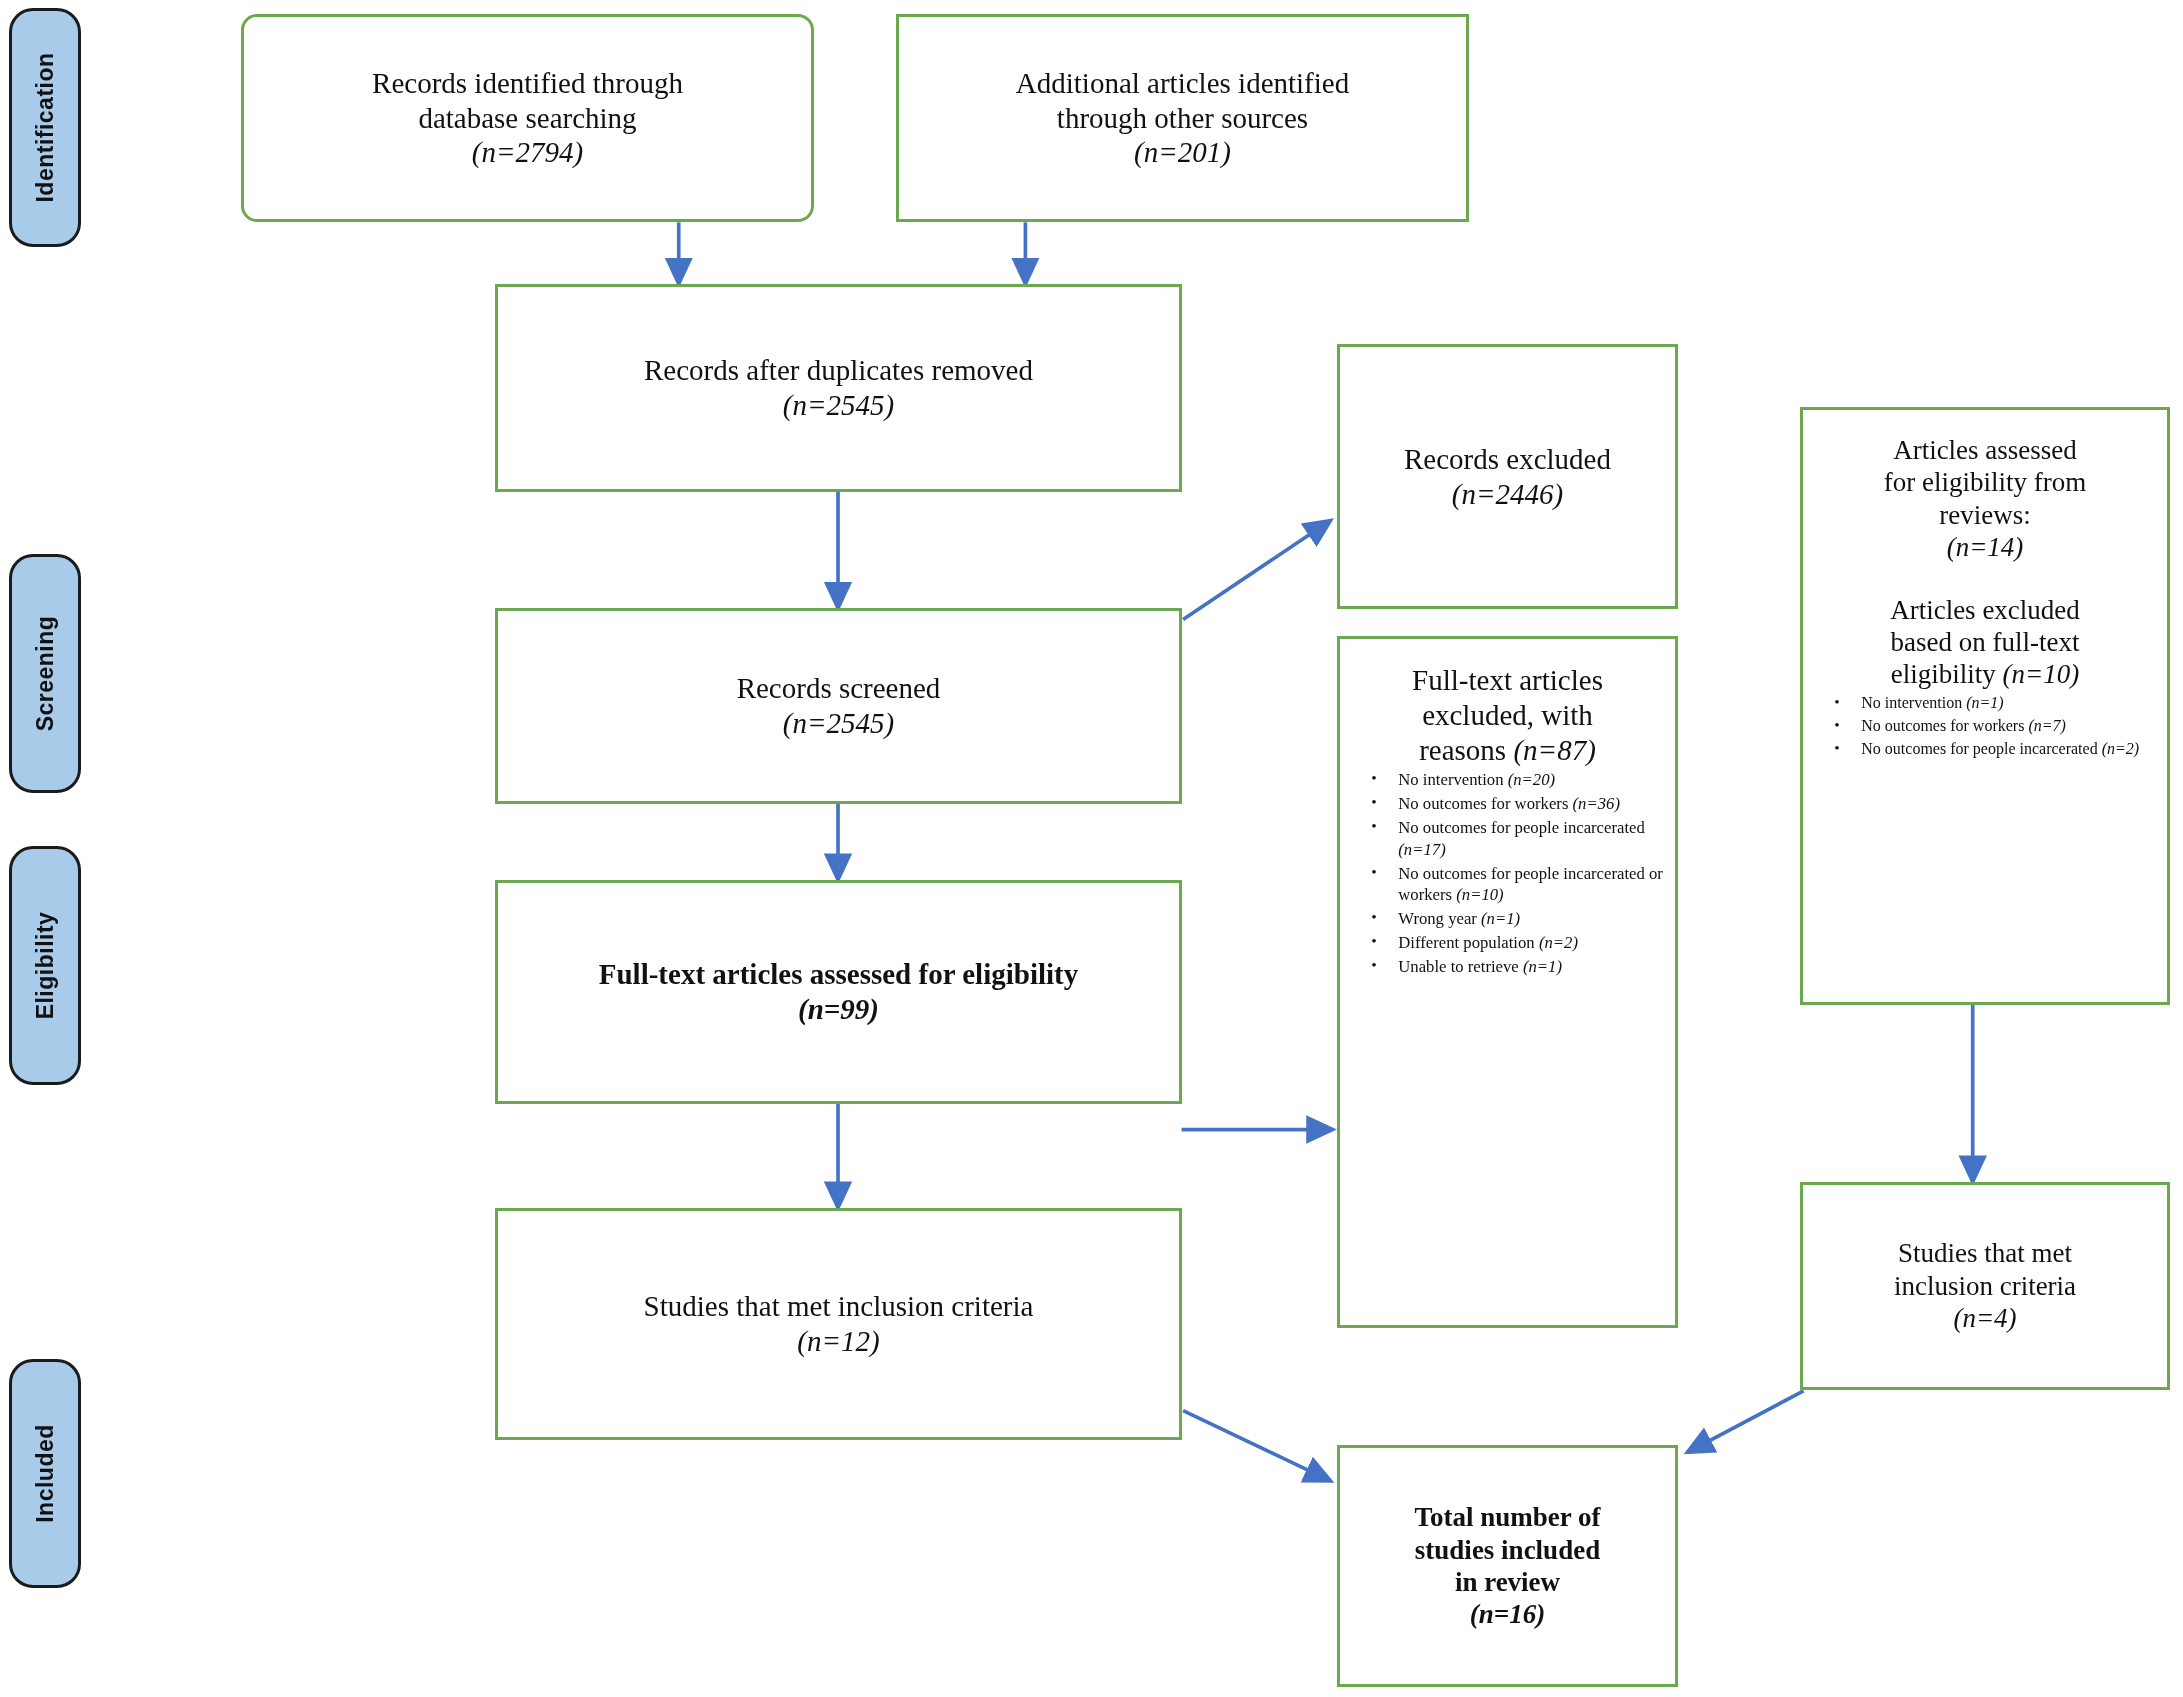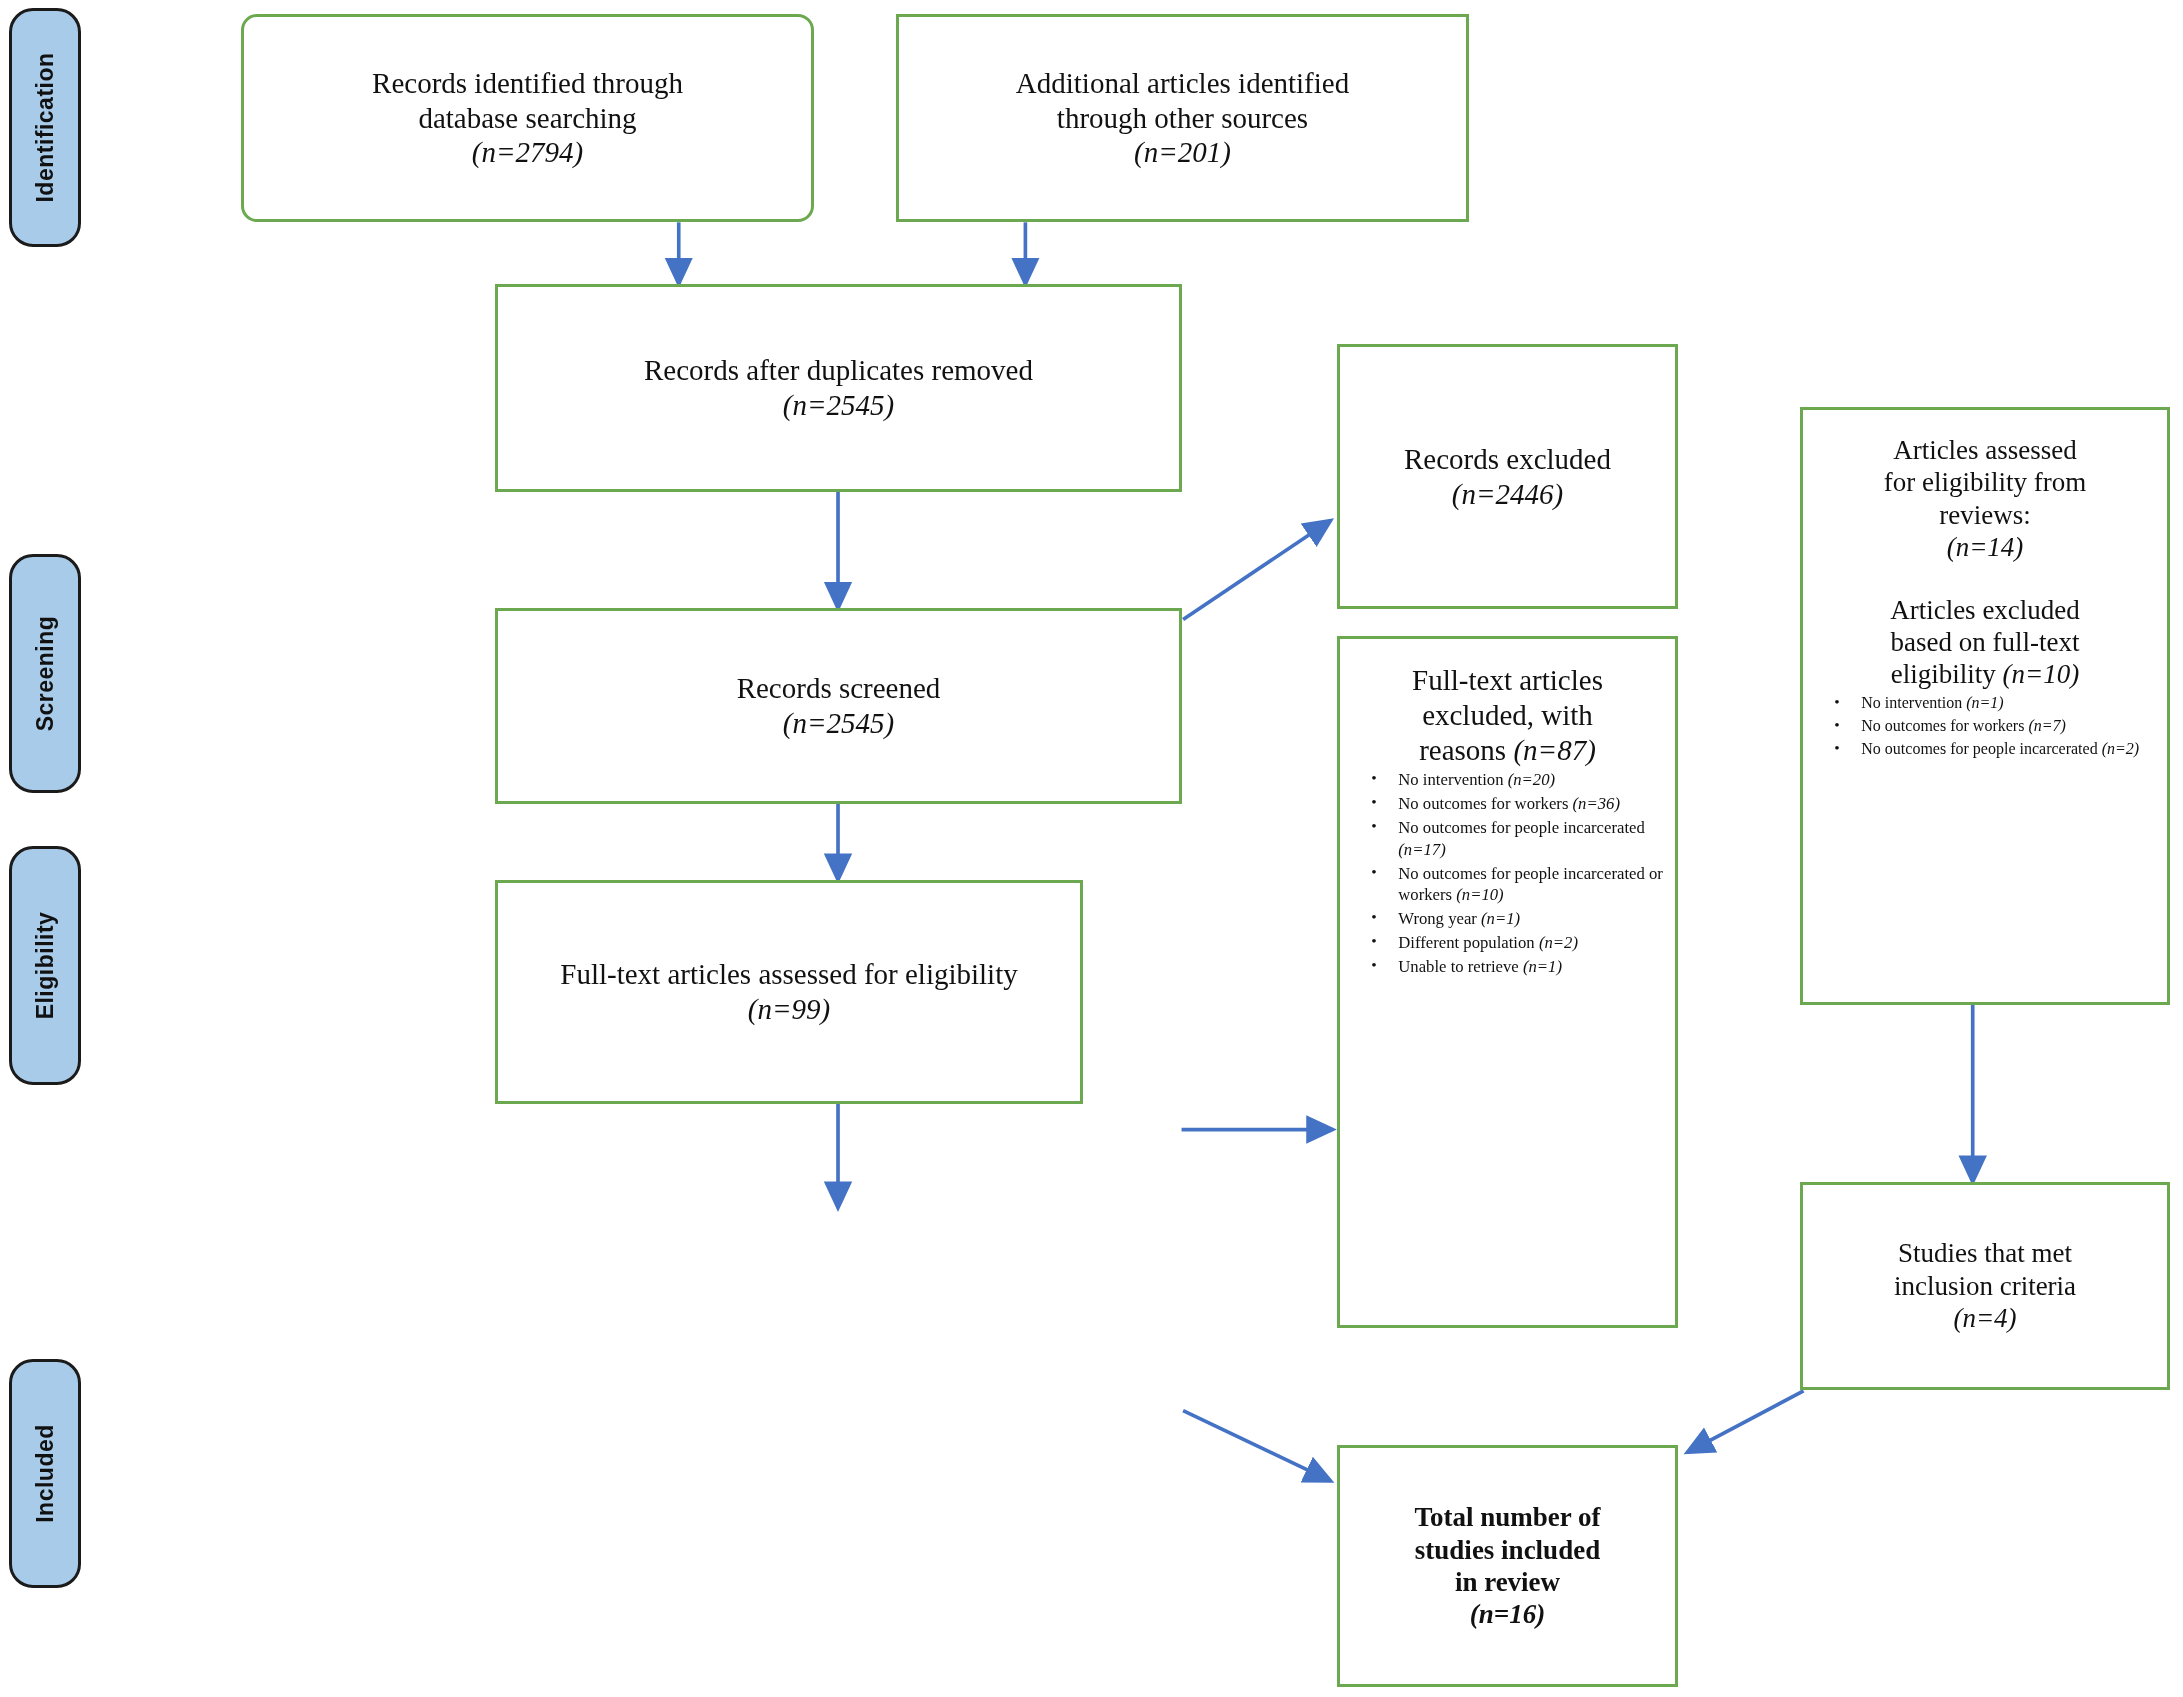--- a/index.html
+++ b/index.html
@@ -155,21 +155,21 @@
     </div>
   </div>
 
   <div class="box" style="left:1337px;top:344px;width:341px;height:265px;">
     <div class="inner">
       <div class="ttl">Records excluded</div>
       <div class="ttl nv">(n=2446)</div>
     </div>
   </div>
 
-  <div class="box" style="left:495px;top:880px;width:588px;height:224px;">
+  <div class="box" style="left:495px;top:880px;width:687px;height:224px;font-weight:bold;">
     <div class="inner">
       <div class="ttl">Full-text articles assessed for eligibility</div>
       <div class="ttl nv">(n=99)</div>
     </div>
   </div>
 
   <div class="box listy" style="left:1337px;top:636px;width:341px;height:692px;">
     <div class="inner">
       <div class="ttl">Full-text articles</div>
       <div class="ttl">excluded, with</div>
@@ -203,20 +203,26 @@
           <span class="nv">(n=2)</span>
         </li>
         <li>
           <span>Unable to retrieve</span>
           <span class="nv">(n=1)</span>
         </li>
       </ul>
     </div>
   </div>
 
+  <div class="box" style="left:495px;top:1208px;width:687px;height:232px;">
+    <div class="inner">
+      <div class="ttl">Studies that met inclusion criteria</div>
+      <div class="ttl nv">(n=12)</div>
+    </div>
+  </div>
 
   <div class="box listy" style="left:1800px;top:407px;width:370px;height:598px;">
     <div class="inner">
       <div class="ttl small">Articles assessed</div>
       <div class="ttl small">for eligibility from</div>
       <div class="ttl small">reviews:</div>
       <div class="ttl small nv">(n=14)</div>
       <div style="height:30px"></div>
       <div class="ttl small">Articles excluded</div>
       <div class="ttl small">based on full-text</div>

